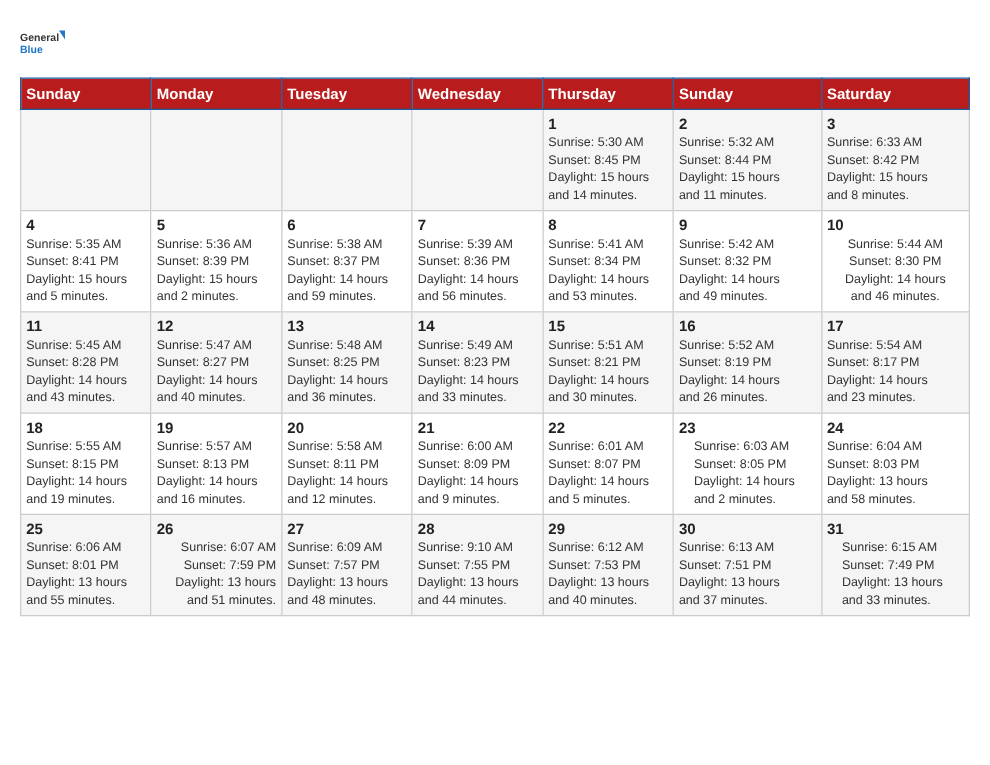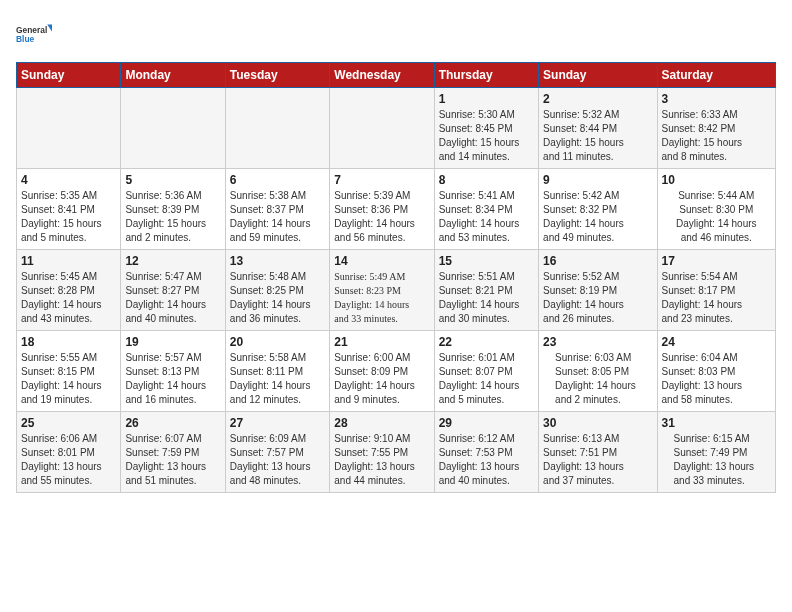--- a/index.html
+++ b/index.html
@@ -197,21 +197,21 @@
         </td>
         <td>
           <div class="day-number">13</div>
           <div class="day-detail" style="white-space: pre-line;">Sunrise: 5:48 AM
 Sunset: 8:25 PM
 Daylight: 14 hours
 and 36 minutes.</div>
         </td>
         <td>
           <div class="day-number">14</div>
-          <div class="day-detail" style="white-space: pre-line; font-family: Liberation Serif, serif;">Sunrise: 5:49 AM
+          <div class="day-detail" style="white-space: pre-line;">Sunrise: 5:49 AM
 Sunset: 8:23 PM
 Daylight: 14 hours
 and 33 minutes.</div>
         </td>
         <td>
           <div class="day-number">15</div>
           <div class="day-detail" style="white-space: pre-line;">Sunrise: 5:51 AM
 Sunset: 8:21 PM
 Daylight: 14 hours
 and 30 minutes.</div>
@@ -285,21 +285,21 @@
       <tr>
         <td>
           <div class="day-number">25</div>
           <div class="day-detail" style="white-space: pre-line;">Sunrise: 6:06 AM
 Sunset: 8:01 PM
 Daylight: 13 hours
 and 55 minutes.</div>
         </td>
         <td>
           <div class="day-number">26</div>
-          <div class="day-detail" style="white-space: pre-line;">Sunrise: 6:07 AM
+          <div class="day-detail" style="white-space: pre-line; text-align: right;">Sunrise: 6:07 AM
 Sunset: 7:59 PM
 Daylight: 13 hours
 and 51 minutes.</div>
         </td>
         <td>
           <div class="day-number">27</div>
           <div class="day-detail" style="white-space: pre-line;">Sunrise: 6:09 AM
 Sunset: 7:57 PM
 Daylight: 13 hours
 and 48 minutes.</div>

